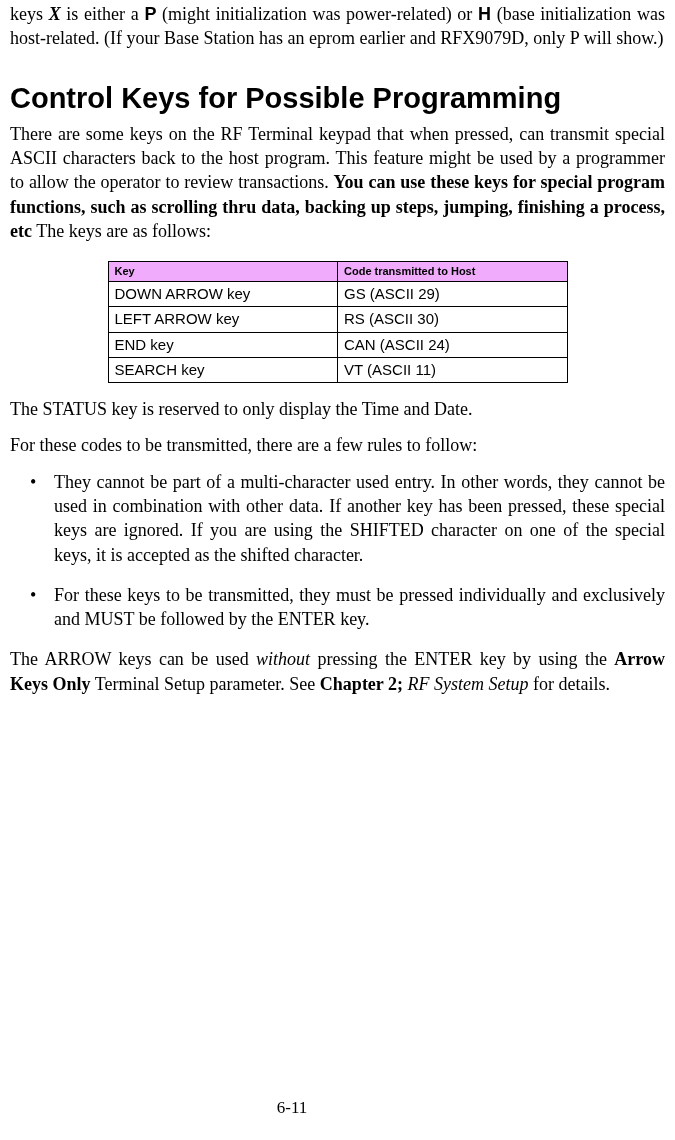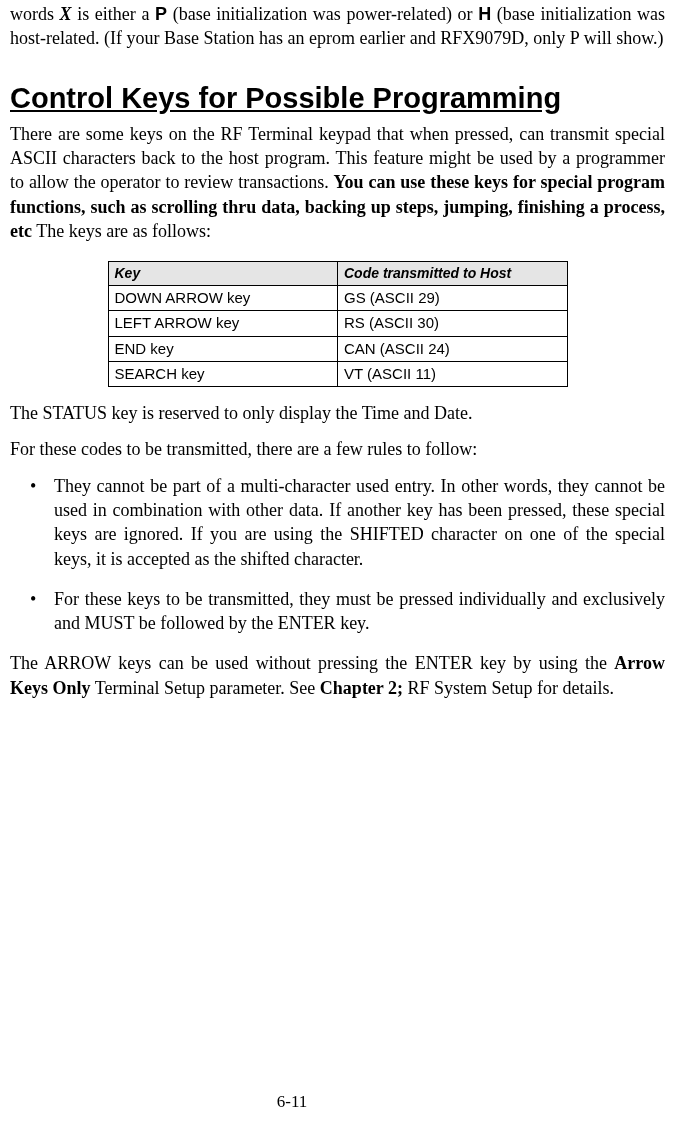--- a/index.html
+++ b/index.html
@@ -24,54 +24,53 @@
     }
     .first-para {
       text-align: justify;
       margin-bottom: 28px;
     }
     h1.section-heading {
       font-family: Arial, Helvetica, sans-serif;
       font-weight: bold;
       font-size: 29px;
       margin-bottom: 4px;
-      text-decoration: underline;
     }
     .bold {
       font-weight: bold;
     }
     .bold-italic {
       font-weight: bold;
       font-style: italic;
     }
     .sans-bold {
       font-family: Arial, Helvetica, sans-serif;
       font-weight: bold;
     }
     .italic {
+      font-style: italic;
       margin-top: 44px;
     }
     table.codes {
       border-collapse: collapse;
       margin: 18px auto 14px auto;
       width: 460px;
     }
     table.codes th, table.codes td {
       border: 1px solid #000;
       padding: 2px 6px;
       text-align: left;
       font-size: 15px;
       font-family: Arial, Helvetica, sans-serif;
       font-weight: normal;
     }
     table.codes th {
-      background: #e5e5e5;
+      background: #f0abfc;
       font-weight: bold;
-      font-size: 14px;
-      font-style: italic;
+      font-size: 11px;
     }
     table.codes td.col-key {
       width: 50%;
     }
     ul.bullets {
       list-style: none;
       margin: 4px 0 10px 0;
     }
     ul.bullets li {
       position: relative;
@@ -81,32 +80,32 @@
     }
     ul.bullets li::before {
       content: "\2022";
       position: absolute;
       left: 20px;
       top: 0;
       font-size: 18px;
     }
     .page-number {
       position: absolute;
-      bottom: 26px;
+      bottom: 20px;
       left: 0;
       width: 584px;
       text-align: center;
       font-size: 17px;
     }
   </style>
 </head>
 <body>
 
 <p class="first-para">
-  <span>words </span><span class="bold-italic">X</span><span> is either a </span><span class="sans-bold">P</span><span> (base initialization was power-related) or </span><span class="sans-bold">H</span><span> (base initialization was host-related. (If your Base Station has an eprom earlier and RFX9079D, only P will show.)</span>
+  <span>keys </span><span class="bold-italic">X</span><span> is either a </span><span class="sans-bold">P</span><span> (might initialization was power-related) or </span><span class="sans-bold">H</span><span> (base initialization was host-related. (If your Base Station has an eprom earlier and RFX9079D, only P will show.)</span>
 </p>
 
 <h1 class="section-heading">Control Keys for Possible Programming</h1>
 
 <p class="para">
   <span>There are some keys on the RF Terminal keypad that when pressed, can transmit special ASCII characters back to the host program. This feature might be used by a programmer to allow the operator to review transactions. </span><span class="bold">You can use these keys for special program functions, such as scrolling thru data, backing up steps, jumping, finishing a process, etc</span><span> The keys are as follows:</span>
 </p>
 
 <table class="codes">
   <thead>

